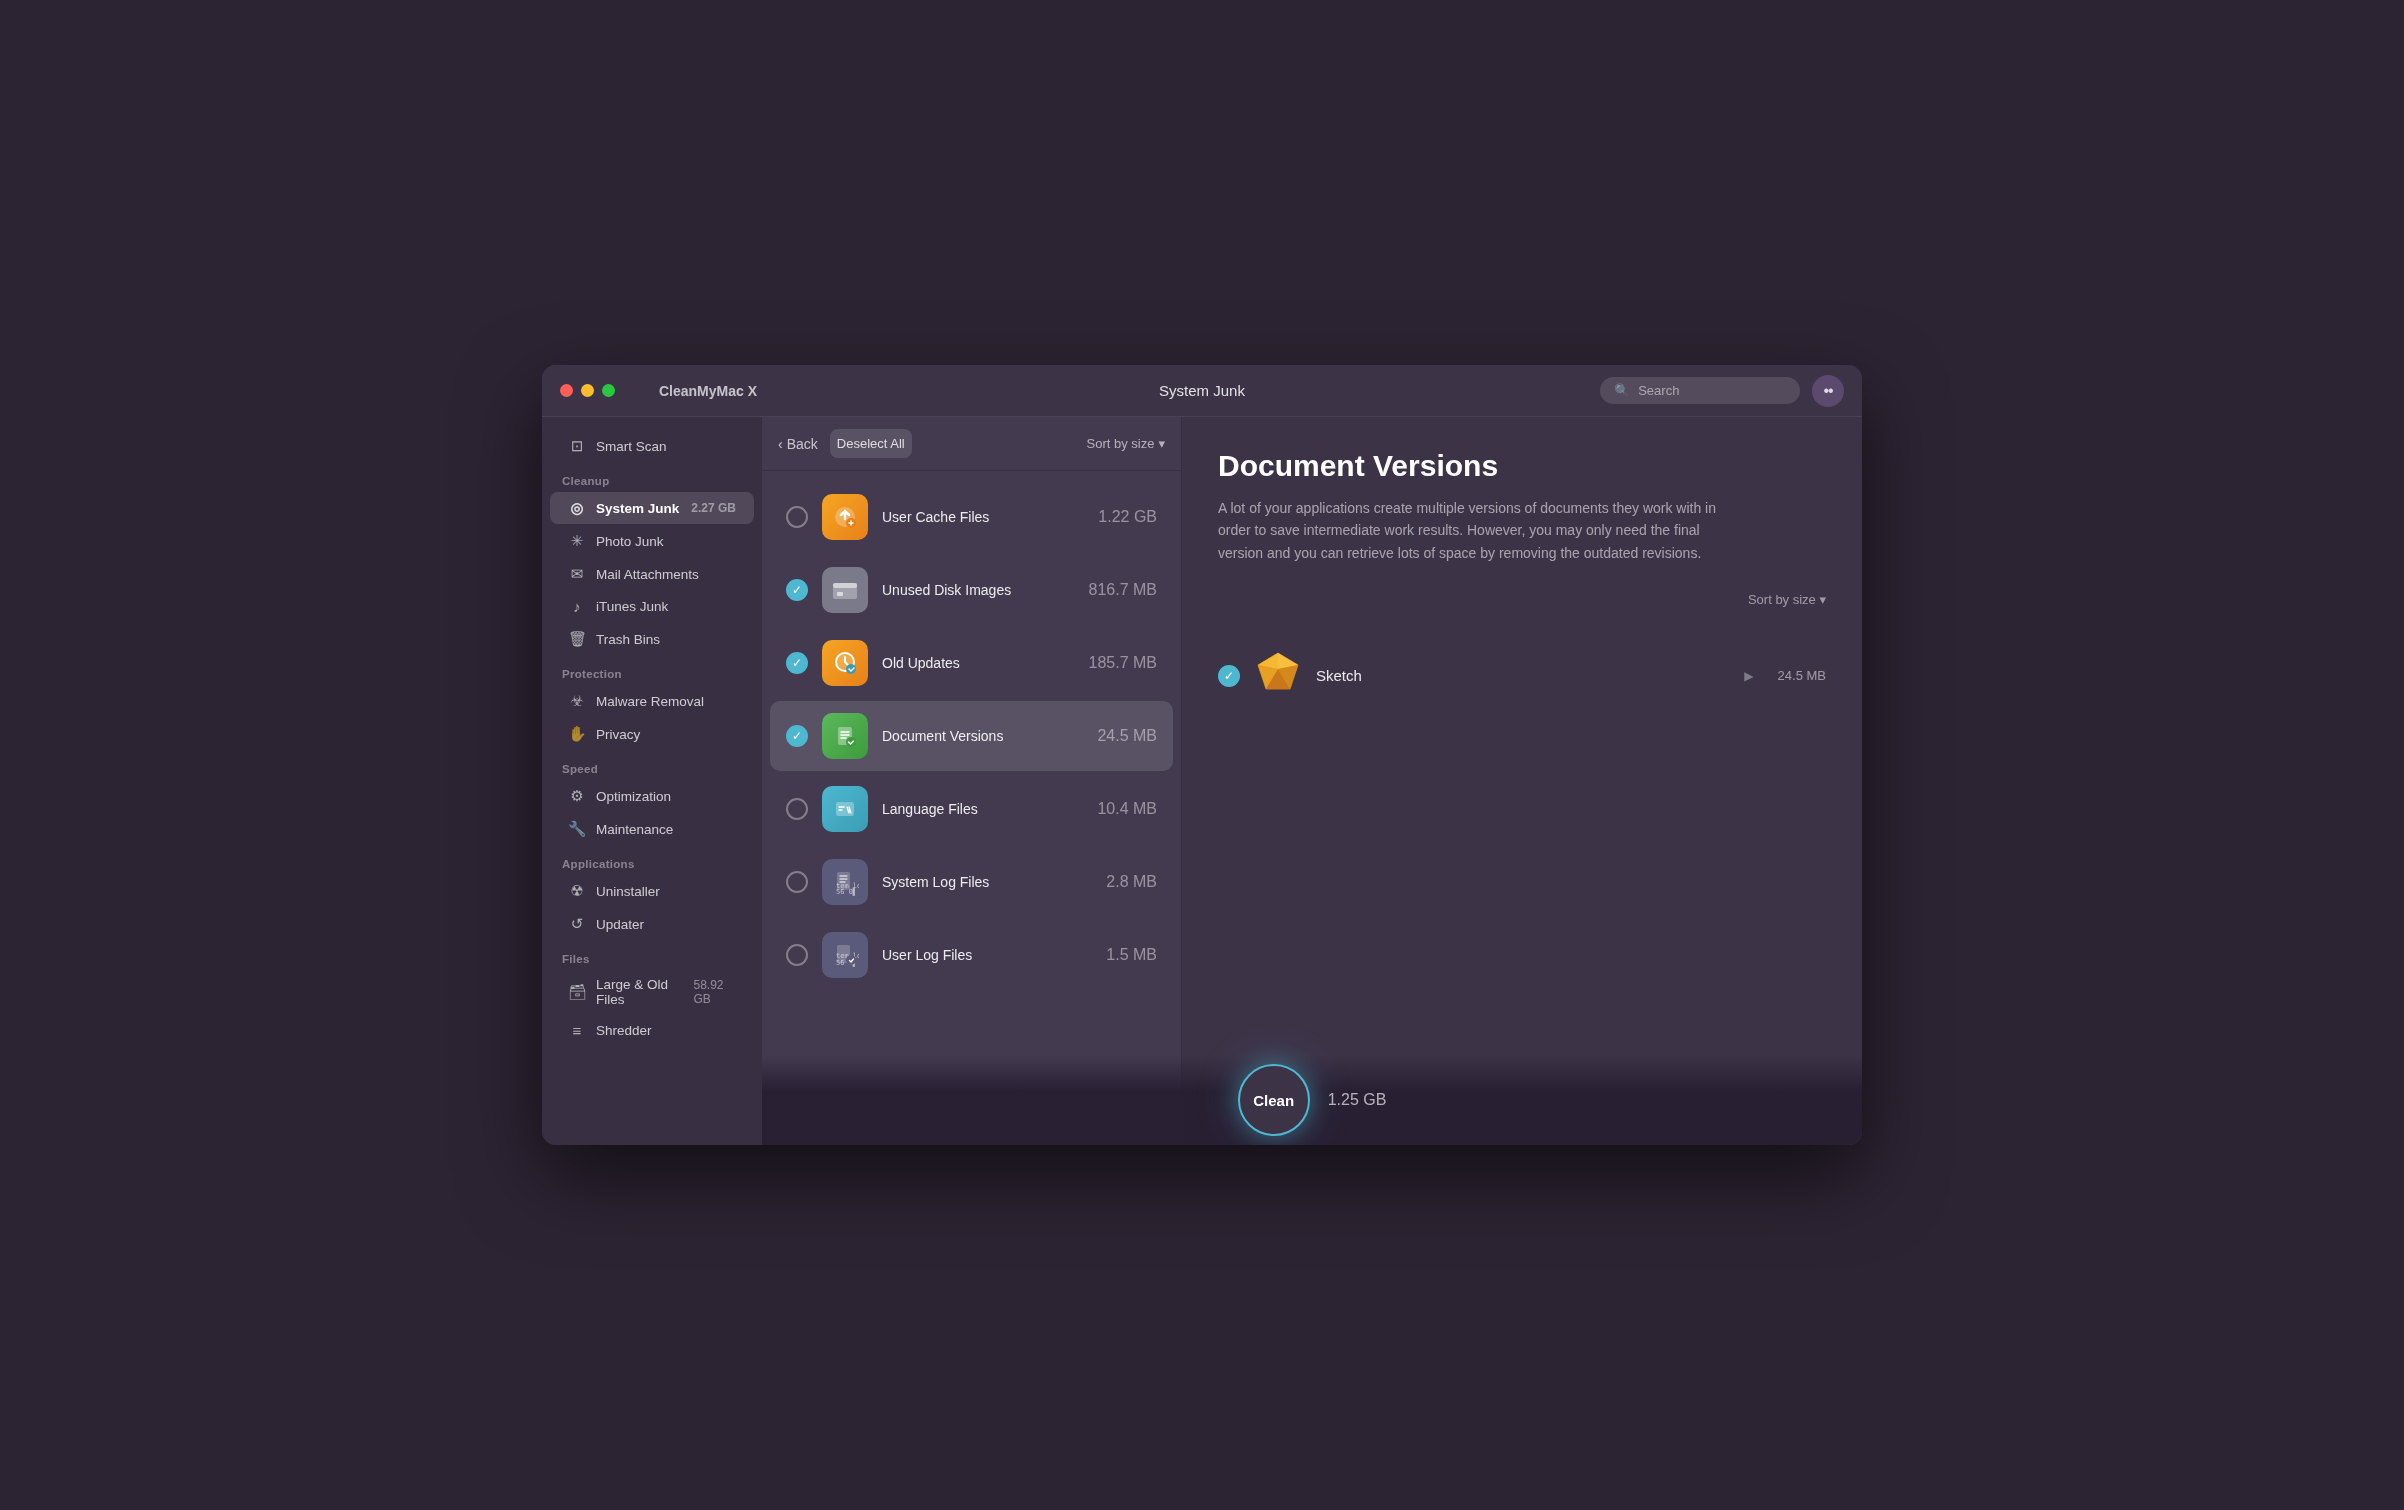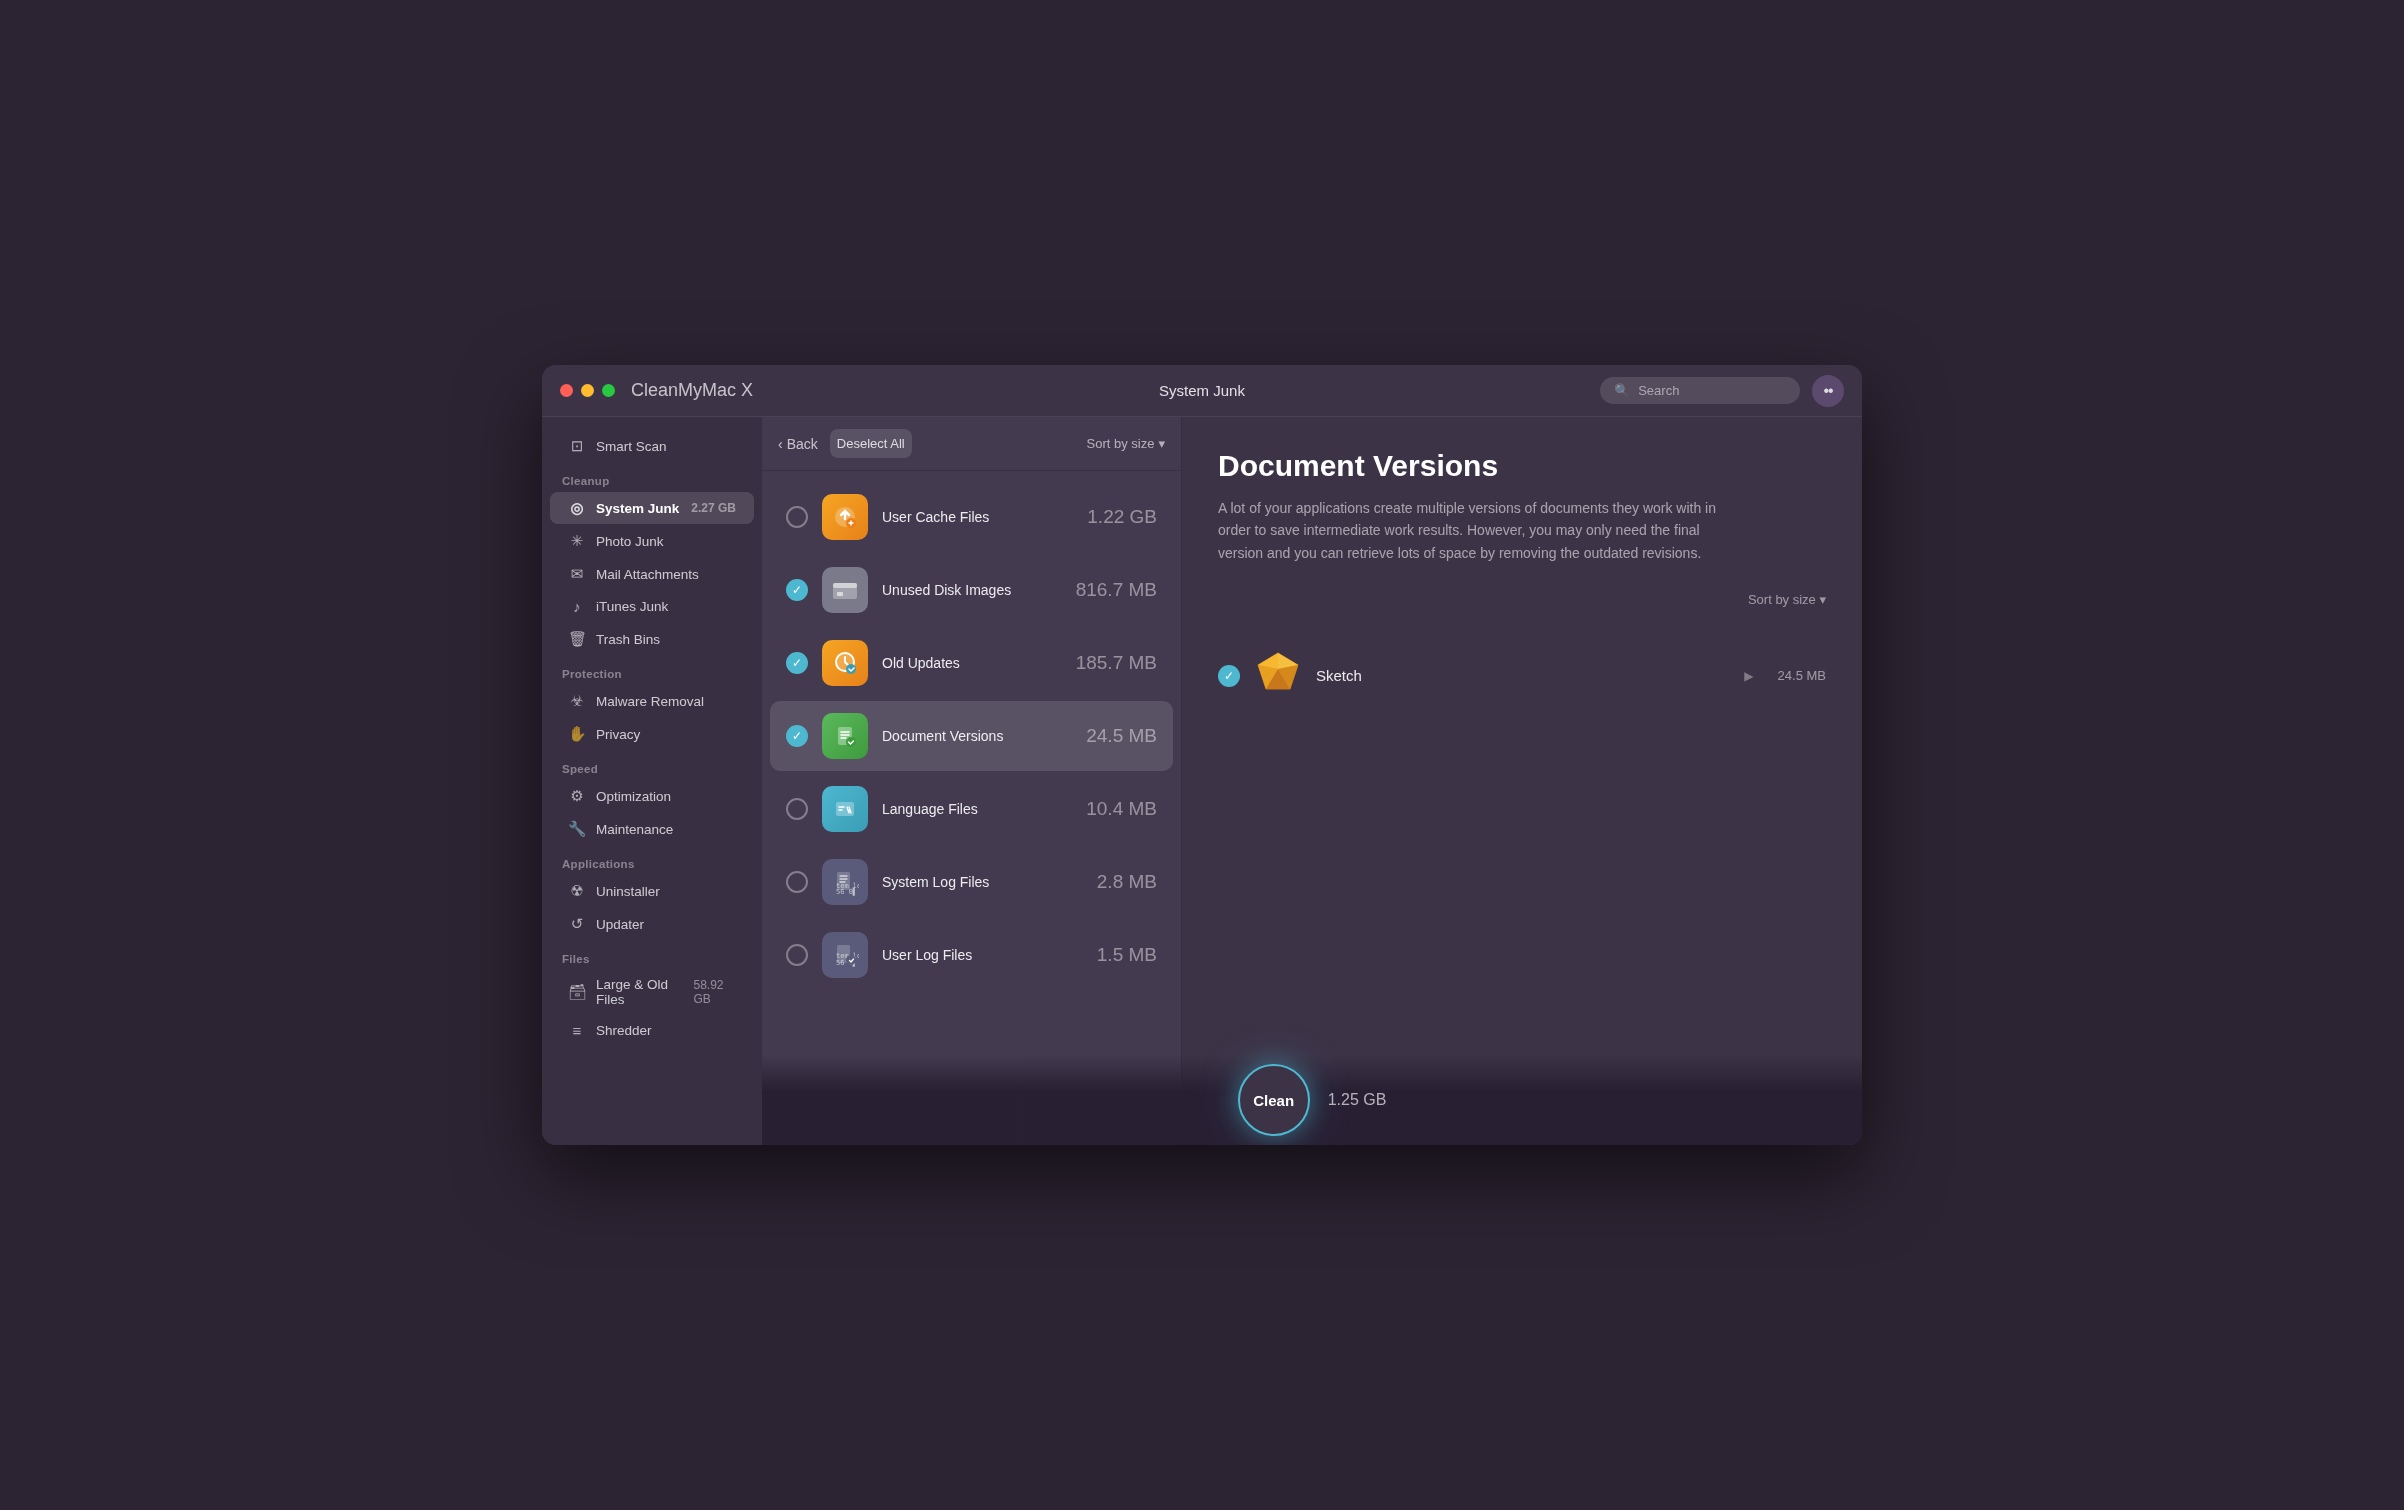--- a/index.html
+++ b/index.html
@@ -40,23 +40,24 @@
     .traffic-light {
       width: 13px;
       height: 13px;
       border-radius: 50%;
     }
     .tl-red { background: #ff5f57; }
     .tl-yellow { background: #febc2e; }
     .tl-green { background: #28c840; }
     .app-title {
       color: rgba(255,255,255,0.7);
-      font-size: 18px;
-      font-weight: 400;
+      font-size: 14px;
+      font-weight: 700;
       margin-right: auto;
+      margin-left: 28px;
     }
     .header-center {
       color: rgba(255,255,255,0.85);
       font-size: 15px;
       font-weight: 500;
       position: absolute;
       left: 50%;
       transform: translateX(-50%);
     }
     .search-bar {
@@ -241,21 +242,21 @@
       background: linear-gradient(135deg, #5cb85c, #3d9b3d);
     }
     .item-name {
       flex: 1;
       color: rgba(255,255,255,0.9);
       font-size: 14px;
       font-weight: 500;
     }
     .item-size {
       color: rgba(255,255,255,0.45);
-      font-size: 19px;
+      font-size: 16px;
     }
     
     .right-panel {
       flex: 1;
       background: #3d3347;
       padding: 32px 36px;
       overflow-y: auto;
       position: relative;
     }
     .detail-title {

